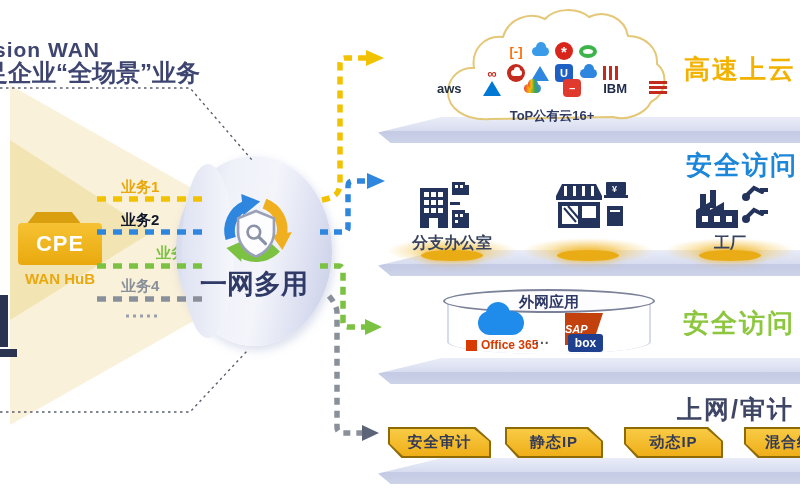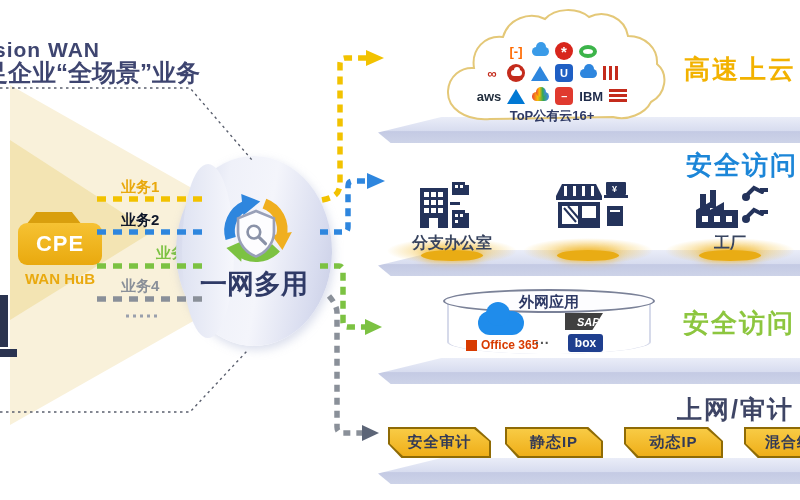--- a/index.html
+++ b/index.html
@@ -9,21 +9,21 @@
   svg{display:block;}
   .abs{position:absolute;}
 
   
   .title1{left:-6px;top:38px;font-size:21px;font-weight:bold;color:#3E4570;letter-spacing:1px;}
   .title2{left:-16px;top:57px;font-size:24px;font-weight:bold;color:#3E4570;}
 
   
   .cpe-lid{left:26px;top:212px;width:56px;height:13px;background:#D99F0E;
            clip-path:polygon(18% 0,82% 0,100% 100%,0 100%);}
-  .cpe-box{left:18px;top:223px;width:84px;height:42px;border-radius:9px;
+  .cpe-box{left:18px;top:223px;width:84px;height:42px;border-radius:4px;
            background:linear-gradient(#F6C233,#E9A90E);display:flex;align-items:center;justify-content:center;
            color:#fff;font-size:22px;font-weight:bold;letter-spacing:1px;}
   .cpe-sub{left:10px;top:270px;width:100px;text-align:center;color:#E9A90E;font-size:15px;font-weight:bold;}
 
   
   .svc{left:121px;width:60px;font-size:15px;font-weight:bold;}
   .svc1{top:178px;color:#E9A90E;} .svc2{top:211px;color:#0f172a;}
   .svc3{top:244px;color:#7CC242;margin-left:35px;} .svc4{top:277px;color:#8A9099;}
 
   
@@ -44,21 +44,21 @@
   
   .scene-title{font-size:26px;font-weight:bold;letter-spacing:2px;}
   .t-cloud{left:684px;top:52px;color:#F2B200;}
   .t-net{left:686px;top:148px;color:#1C86D8;}
   .t-sec{left:683px;top:306px;color:#8DC63F;}
   .t-audit{left:677px;top:393px;color:#3E4565;font-size:25px;}
 
   
   .cloud{left:437px;top:5px;width:230px;height:130px;}
   .logo-row{position:absolute;left:0;width:100%;display:flex;justify-content:center;align-items:center;gap:6px;}
-  .lr1{top:37px;} .lr2{top:59px;} .lr3{top:82px;}
+  .lr1{top:37px;} .lr2{top:59px;} .lr3{top:74px;justify-content:space-between;}
   .cloud-caption{position:absolute;left:0;top:102px;width:100%;text-align:center;
                  font-size:13px;font-weight:bold;color:#2F3A66;}
   .logo{display:inline-flex;align-items:center;justify-content:center;height:18px;min-width:18px;
         font-weight:bold;font-size:12px;line-height:1;position:relative;}
   .logo-square{width:18px;border-radius:4px;color:#fff;font-size:11px;}
   .logo-circle{width:18px;border-radius:50%;color:#fff;font-size:15px;}
   .logo-ring{width:13px;height:13px;border-radius:50%;}
   .logo-tri{width:0;height:0;border-left:9px solid transparent;border-right:9px solid transparent;}
   .cloudshape{display:block;position:relative;width:17px;height:9px;border-radius:8px;}
   .cloudshape::before{content:"";position:absolute;width:10px;height:10px;border-radius:50%;
@@ -77,22 +77,22 @@
   .ext-body{left:447px;top:300px;width:204px;height:54px;background:#fff;
             border-left:2px solid #D6DAEA;border-right:2px solid #D6DAEA;border-radius:0 0 50% 50%/0 0 12px 12px;}
   .ext-top{left:443px;top:289px;width:212px;height:24px;border-radius:50%;background:#FDFDFF;
            border:2px solid #7A8198;}
   .ext-label{left:443px;top:293px;width:212px;text-align:center;font-size:15px;font-weight:bold;color:#2F3A66;}
   .sf-cloud{left:478px;top:311px;width:46px;height:24px;border-radius:13px;background:#1F8CEB;}
   .sf-cloud::before{content:"";position:absolute;width:24px;height:24px;border-radius:50%;background:#1F8CEB;top:-9px;left:8px;}
   .o365{left:466px;top:338px;display:flex;align-items:center;gap:4px;color:#D83B01;font-size:12px;font-weight:bold;}
   .o365-sq{width:11px;height:11px;background:#D83B01;}
   .more-apps{left:535px;top:331px;color:#555;font-size:14px;font-weight:bold;letter-spacing:1px;}
-  .sap{left:565px;top:313px;width:38px;height:17px;background:#404040;color:#fff;font-style:italic;
-       font-weight:bold;font-size:11px;display:flex;align-items:center;padding-left:12px;
+  .sap{left:565px;top:313px;width:38px;height:32px;background:#c2410c;color:#fff;font-style:italic;
+       font-weight:bold;font-size:11px;display:flex;align-items:center;padding-left:0;
        clip-path:polygon(0 0,100% 0,72% 100%,0 100%);}
   .boxlogo{left:568px;top:334px;width:35px;height:18px;background:#1F3F8F;border-radius:3px;color:#fff;
        font-weight:bold;font-size:12px;display:flex;align-items:center;justify-content:center;}
 
   
   .tag{top:427px;height:31px;clip-path:polygon(0 0,85% 0,100% 45%,100% 100%,13% 100%,0 55%);background:#8F6B05;}
   .tag-in{position:absolute;inset:2px;clip-path:polygon(0 0,85% 0,100% 45%,100% 100%,13% 100%,0 55%);
           background:linear-gradient(#F8CB45,#EFAE18);display:flex;align-items:center;justify-content:center;
           color:#333A56;font-size:15px;font-weight:bold;letter-spacing:1px;}
   .tg1{left:388px;width:103px;} .tg2{left:505px;width:98px;}

